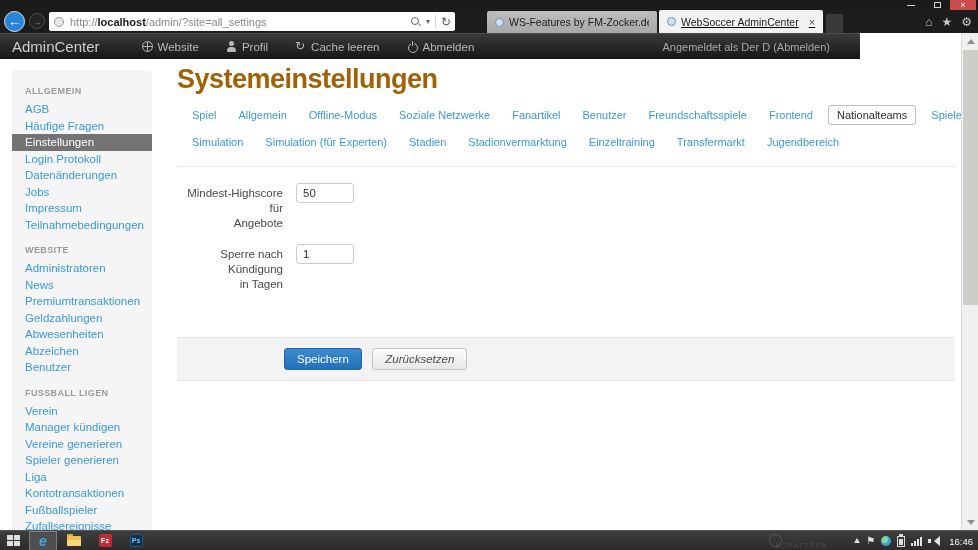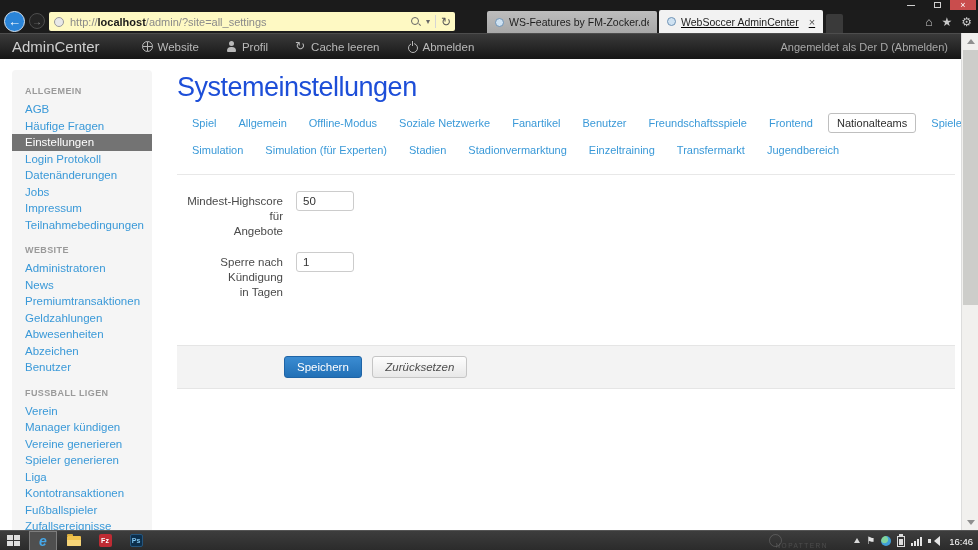--- a/index.html
+++ b/index.html
@@ -16,21 +16,21 @@
   .wbtn .box { width:7px; height:6px; border:1px solid #cfcfcf; }
   .wbtn.close { background:#c94d4d; color:#fff; font-size:9px; }
 
   
   .chrome { position:absolute; top:10px; left:0; width:978px; height:23px; background:#1c1c1c; }
   .navbtn { position:absolute; border-radius:50%; display:flex; align-items:center; justify-content:center; }
   .back { left:4px; top:1px; width:21px; height:21px; background:#2a84d8; border:1px solid #d8e4f0;
           color:#fff; font-size:13px; }
   .fwd  { left:29px; top:3px; width:16px; height:16px; background:#242424; border:1px solid #4d4d4d;
           color:#8a8a8a; font-size:10px; }
-  .addressbar { position:absolute; left:49px; top:2px; width:406px; height:19px; background:#fef9c3;
+  .addressbar { position:absolute; left:49px; top:2px; width:406px; height:19px; background:#ffffff;
                 border-radius:2px; display:flex; align-items:center; padding:0 4px 0 5px; }
   .favicon { width:10px; height:10px; border-radius:50%; border:1px solid #9a9a9a; background:#e8e8e8;
              flex:0 0 auto; }
   .urltext { flex:1 1 auto; font-size:11px; color:#8a8a8a; margin-left:6px; white-space:nowrap; overflow:hidden; }
   .urltext b { color:#1a1a1a; }
   .abar-icons { display:flex; align-items:center; gap:5px; color:#666; }
   .mag { position:relative; width:11px; height:11px; }
   .mag::before { content:""; position:absolute; left:1px; top:1px; width:6px; height:6px;
                  border:1.4px solid #666; border-radius:50%; }
   .mag::after { content:""; position:absolute; left:8px; top:8px; width:3px; height:1.4px;
@@ -44,21 +44,21 @@
           background:linear-gradient(#bdbdbd,#a8a8a8); border-radius:2px 2px 0 0; max-width:170px; }
   .btab.active { background:#f2f2f2; height:23px;text-decoration:underline; }
   .btab-title { font-size:10.5px; color:#1d1d1d; margin-left:5px; white-space:nowrap; overflow:hidden; }
   .btab .favicon { width:9px; height:9px; background:#cfe2f2; border-color:#6f93b5; }
   .btab-close { margin-left:10px; color:#555; font-size:11px; line-height:10px; }
   .newtab-stub { width:17px; height:19px; background:#3a3a3a; border-radius:2px 2px 0 0; margin-left:1px; }
   .chrome-right { position:absolute; right:6px; top:0; height:23px; display:flex; align-items:center;
                   gap:9px; color:#c9c9c9; font-size:12px; }
 
   
-  .adminbar { position:absolute; top:33px; left:0; width:978px; height:26px;
+  .adminbar { position:absolute; top:33px; left:0; width:860px; height:26px;
               background:linear-gradient(#3a3a3a,#161616); border-top:1px solid #4d4d4d;
               display:flex; align-items:center; padding:0 30px 0 12px; }
   .brand { font-size:15px; color:#cfcfcf; margin-right:42px; }
   .amenu { display:flex; align-items:center; gap:27px; flex:1 1 auto; }
   .amenu-item { display:flex; align-items:center; color:#b9b9b9; font-size:11.5px; cursor:default; }
   .aicon { display:inline-block; position:relative; width:11px; height:11px; margin-right:5px; }
   .globe-icon { border:1px solid #b9b9b9; border-radius:50%; }
   .globe-icon::before { content:""; position:absolute; left:4px; top:0; bottom:0; width:1px; background:#b9b9b9; }
   .globe-icon::after  { content:""; position:absolute; top:4px; left:0; right:0; height:1px; background:#b9b9b9; }
   .user-icon::before { content:""; position:absolute; left:3px; top:0; width:5px; height:5px;
@@ -79,21 +79,21 @@
   .sidebar { position:absolute; left:12px; top:11px; width:140px; height:470px;
              background:#f5f5f5; border-radius:4px; padding-top:6px; }
   .side-header { margin:12px 0 5px; padding:0 13px; font-size:9px; font-weight:bold;
                  color:#9a9a9a; letter-spacing:.4px; }
   .side-header:first-child { margin-top:10px; }
   .side-item { display:block; padding:2px 13px; font-size:11.5px; line-height:12.5px;
                color:#3a99d8; text-decoration:none; cursor:pointer; }
   .side-item.active { background:#737373; color:#fff; }
 
   .main { position:absolute; left:177px; top:0; width:784px; height:471px; }
-  h1.pagetitle { margin-top:13px; font-size:27px; font-weight:normal; color:#1d4ed8; letter-spacing:-0.5px; }
+  h1.pagetitle { margin-top:5px; font-size:27px; font-weight:bold; color:#a16207; letter-spacing:-0.5px; }
   .stabs { margin-top:10px; width:778px; border-bottom:1px solid #e8e8e8; padding-bottom:7px; }
   .tab-row { display:flex; flex-wrap:nowrap; align-items:center; margin-bottom:7px; }
   .stab { padding:3px 6px; font-size:11px; color:#3a99d8; text-decoration:none; white-space:nowrap;
           cursor:pointer; border:1px solid transparent;margin-left:8px; }
   .stab.active { color:#2d2d2d; border:1px solid #bfbfbf; border-radius:3px; background:#fff;
                  padding:3px 8px; }
 
   .sform { margin-top:16px; }
   .frow { display:flex; margin-bottom:13px; }
   .flabel { width:106px; text-align:right; font-size:11.5px; color:#4a4a4a; line-height:15px; padding-top:3px; }

